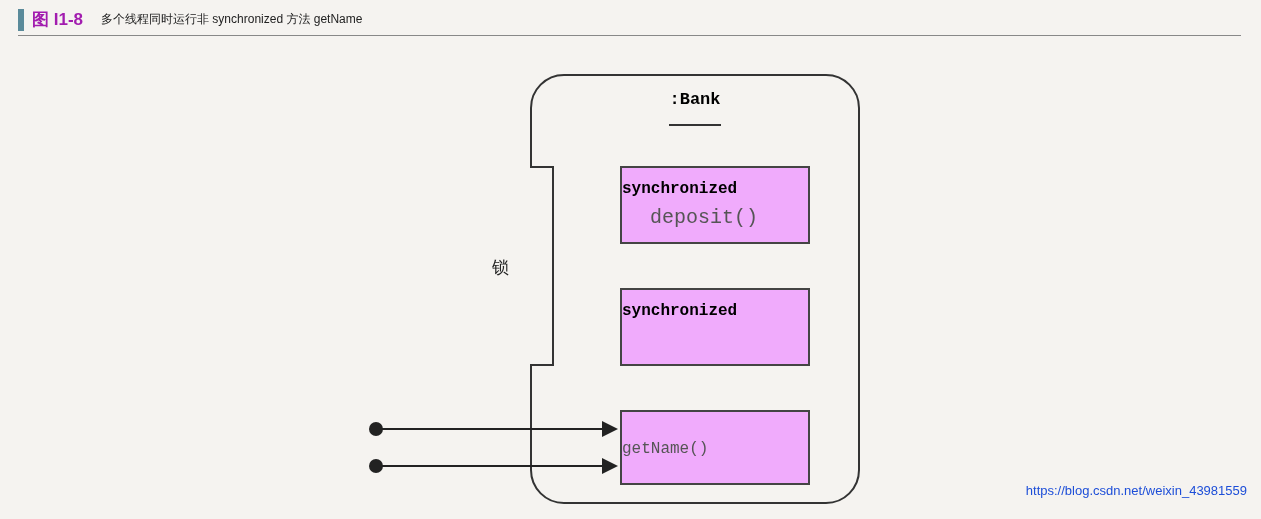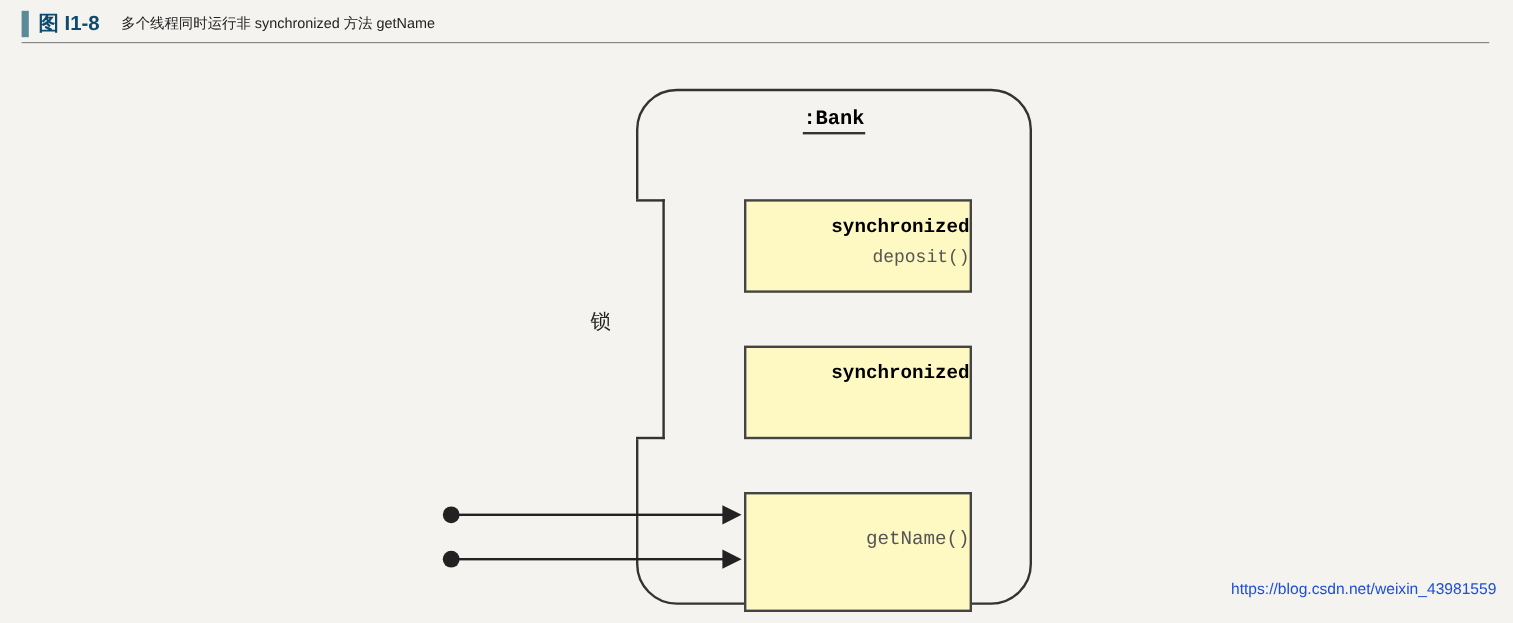--- a/index.html
+++ b/index.html
@@ -20,21 +20,21 @@
     }
     .accent-bar {
       width: 6px;
       height: 22px;
       background: #5a8a9a;
       margin-right: 8px;
     }
     .figure-label {
       font-weight: bold;
       font-size: 17px;
-      color: #0c4a6e;
+      color: #a21caf;
       margin-right: 18px;
     }
     .figure-title {
       font-size: 12px;
       color: #222;
     }
     .diagram-area {
       position: relative;
       width: 100%;
       height: 470px;
@@ -54,21 +54,21 @@
       top: 14px;
       left: 0;
       right: 0;
       text-align: center;
       font-family: "Courier New", monospace;
       font-weight: bold;
       font-size: 17px;
     }
     .bank-title-text {
       border-bottom: 2px solid #333;
-      padding-bottom: 1px;
+      padding-bottom: 15px;
     }
     .lock-rect {
       position: absolute;
       left: -2px;
       top: 90px;
       width: 24px;
       height: 200px;
       border: 2px solid #333;
       border-left: none;
       background: #f5f3f0;
@@ -76,36 +76,37 @@
     .lock-label {
       position: absolute;
       left: 492px;
       top: 220px;
       font-size: 17px;
       color: #222;
     }
     .method-box {
       position: absolute;
       border: 2px solid #444;
-      text-align: right;
+      text-align: left;
       font-family: "Courier New", monospace;
-      background: #fef9c3;
+      background: #f0abfc;
     }
     .box1 { left: 88px; top: 90px; width: 190px; height: 78px; }
     .box2 { left: 88px; top: 212px; width: 190px; height: 78px; }
-    .box3 { left: 88px; top: 334px; width: 190px; height: 100px; }
+    .box3 { left: 88px; top: 334px; width: 190px; height: 75px; }
     .sync-label {
       font-weight: bold;
       font-size: 16px;
       margin-top: 12px;
     }
     .method-name {
-      font-size: 15px;
+      font-size: 20px;
       color: #555;
       margin-top: 8px;
+      padding-left: 28px;
     }
     .single-method {
       font-size: 16px;
       color: #555;
       margin-top: 28px;
     }
     .thread-dot {
       position: absolute;
       width: 14px;
       height: 14px;

